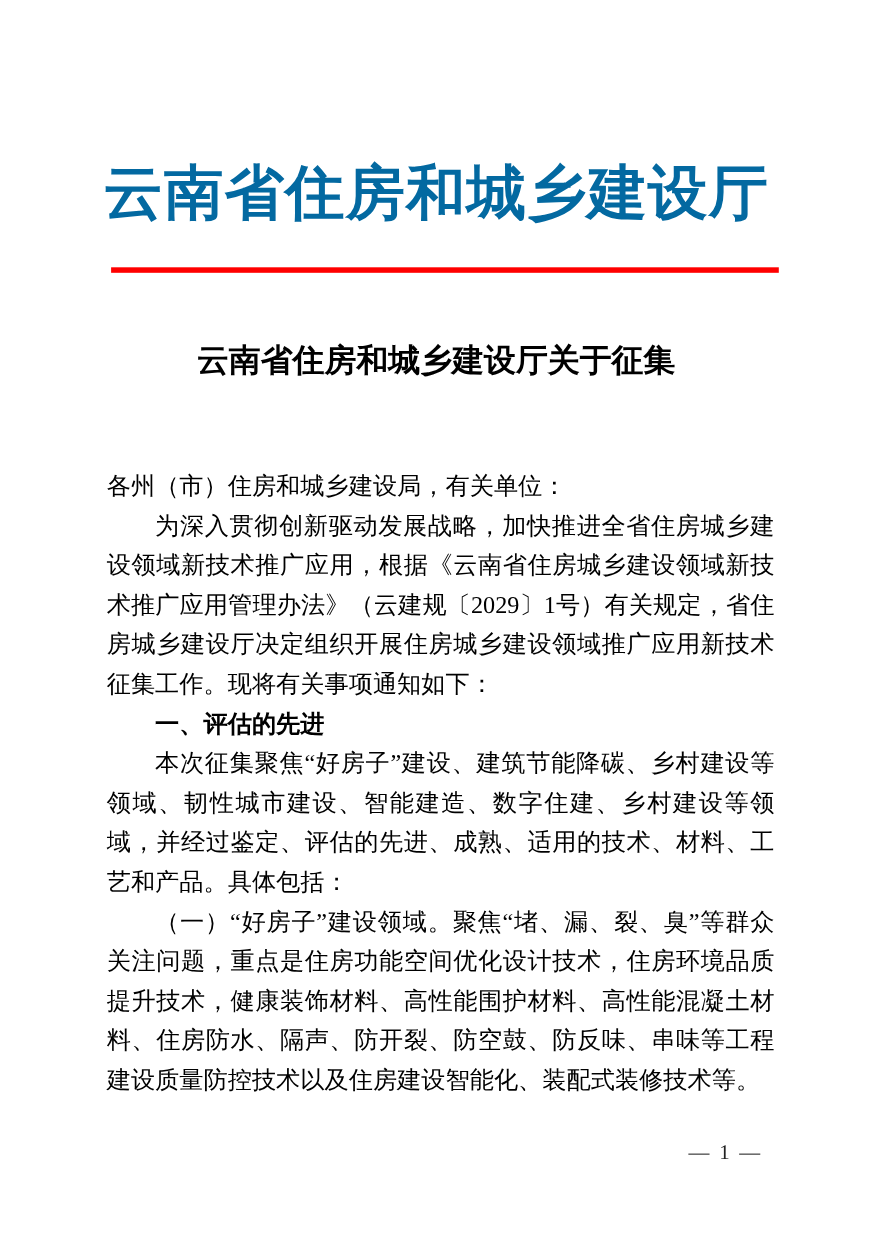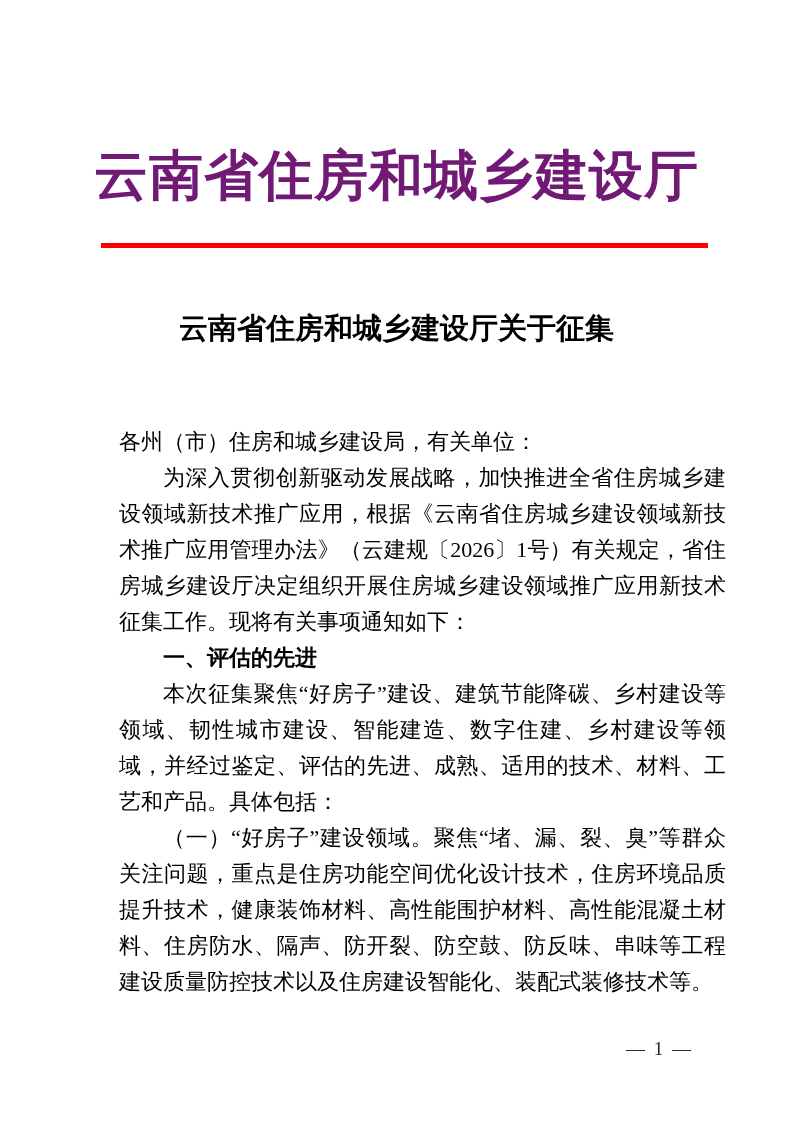--- a/index.html
+++ b/index.html
@@ -16,21 +16,21 @@
     overflow: hidden;
     font-family: "Liberation Serif", "DejaVu Serif", serif;
     color: #000000;
   }
   .letterhead {
     position: absolute;
     top: 140px;
     left: 0;
     width: 100%;
     text-align: center;
-    color: #701a75;
+    color: #0369a1;
     font-size: 54px;
     font-weight: 700;
     letter-spacing: 1px;
     line-height: 1.35;
     white-space: nowrap;
   }
   .red-rule {
     position: absolute;
     top: 243px;
     left: 101px;
@@ -50,21 +50,20 @@
     font-family: Liberation Serif, serif;
   }
   .doc-body {
     position: absolute;
     top: 424px;
     left: 97px;
     width: 607px;
     font-size: 22px;
     line-height: 36px;
     text-align: justify;
-    margin-left: 22px;
   }
   .doc-body p {
     margin: 0;
   }
   .indent {
     text-indent: 2em;
   }
   .section-heading {
     font-family: "Liberation Sans", "DejaVu Sans", sans-serif;
     font-weight: 700;
@@ -87,21 +86,21 @@
   <div class="letterhead">云南省住房和城乡建设厅</div>
 
   <div class="red-rule"></div>
 
   <div class="doc-title">
     <div>云南省住房和城乡建设厅关于征集</div>
   </div>
 
   <div class="doc-body">
     <p class="salutation">各州（市）住房和城乡建设局，有关单位：</p>
-    <p class="indent">为深入贯彻创新驱动发展战略，加快推进全省住房城乡建设领域新技术推广应用，根据《云南省住房城乡建设领域新技术推广应用管理办法》（云建规〔2026〕1号）有关规定，省住房城乡建设厅决定组织开展住房城乡建设领域推广应用新技术征集工作。现将有关事项通知如下：</p>
+    <p class="indent">为深入贯彻创新驱动发展战略，加快推进全省住房城乡建设领域新技术推广应用，根据《云南省住房城乡建设领域新技术推广应用管理办法》（云建规〔2029〕1号）有关规定，省住房城乡建设厅决定组织开展住房城乡建设领域推广应用新技术征集工作。现将有关事项通知如下：</p>
     <p class="section-heading">一、评估的先进</p>
     <p class="indent">本次征集聚焦“好房子”建设、建筑节能降碳、乡村建设等领域、韧性城市建设、智能建造、数字住建、乡村建设等领域，并经过鉴定、评估的先进、成熟、适用的技术、材料、工艺和产品。具体包括：</p>
     <p class="indent"><span>（一）“好房子”建设领域。</span><span>聚焦“堵、漏、裂、臭”等群众关注问题，重点是住房功能空间优化设计技术，住房环境品质提升技术，健康装饰材料、高性能围护材料、高性能混凝土材料、住房防水、隔声、防开裂、防空鼓、防反味、串味等工程建设质量防控技术以及住房建设智能化、装配式装修技术等。</span></p>
   </div>
 
   <div class="footer-pagenum">— 1 —</div>
 
 </div>
 
 </body></html>

